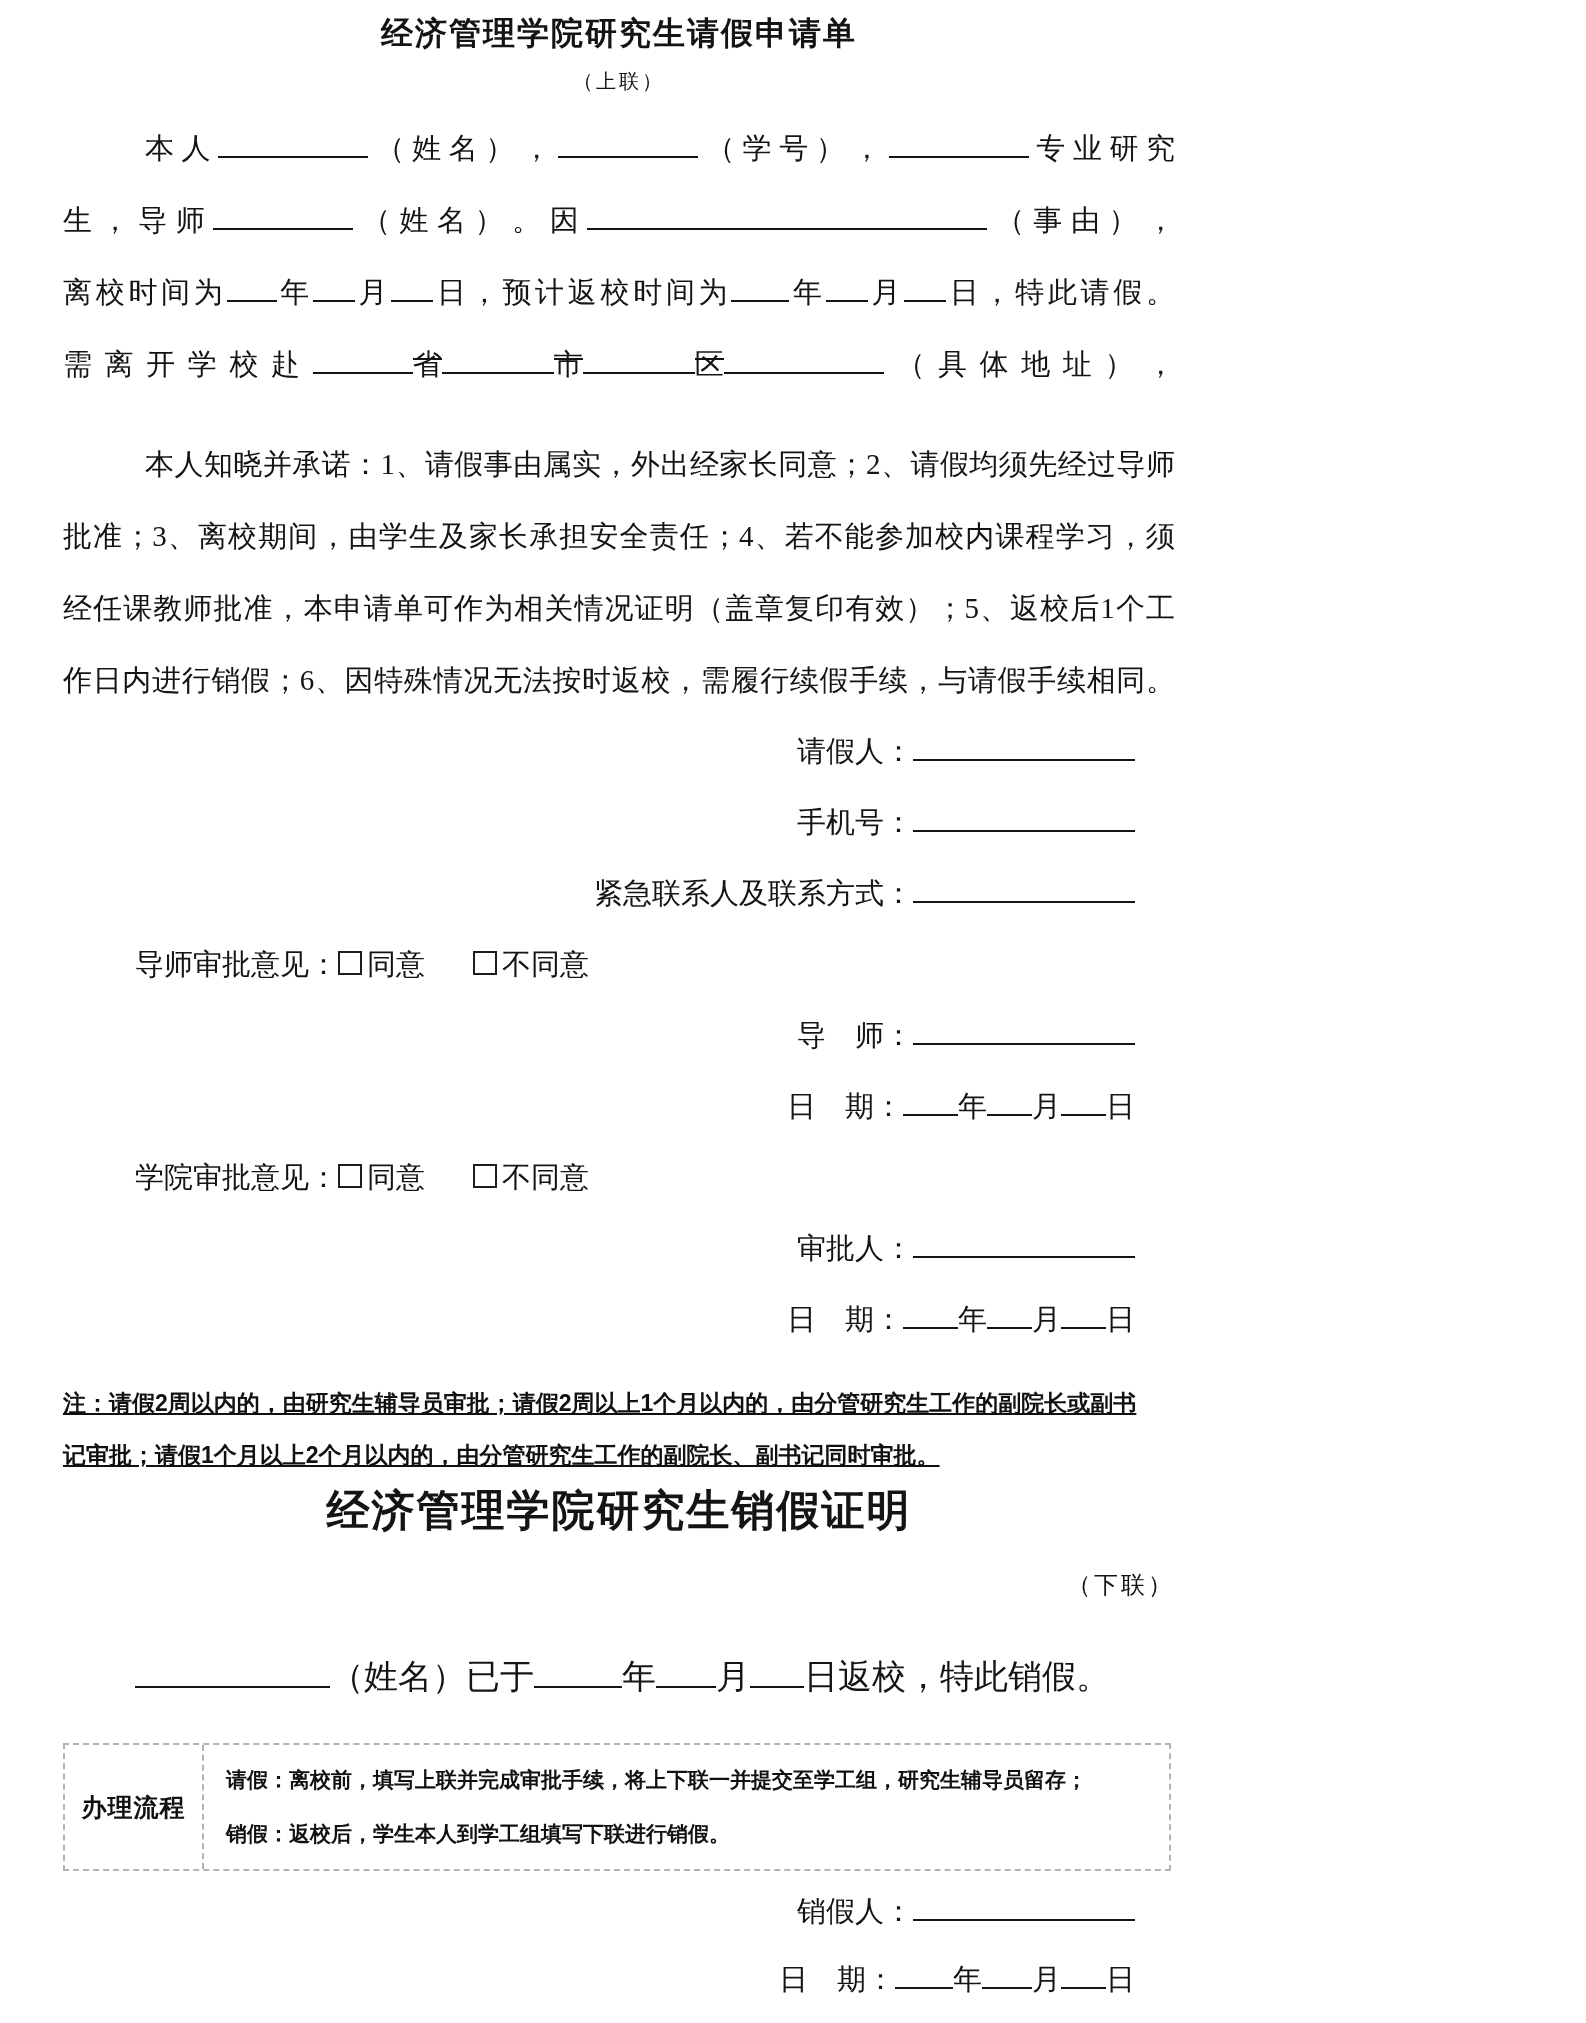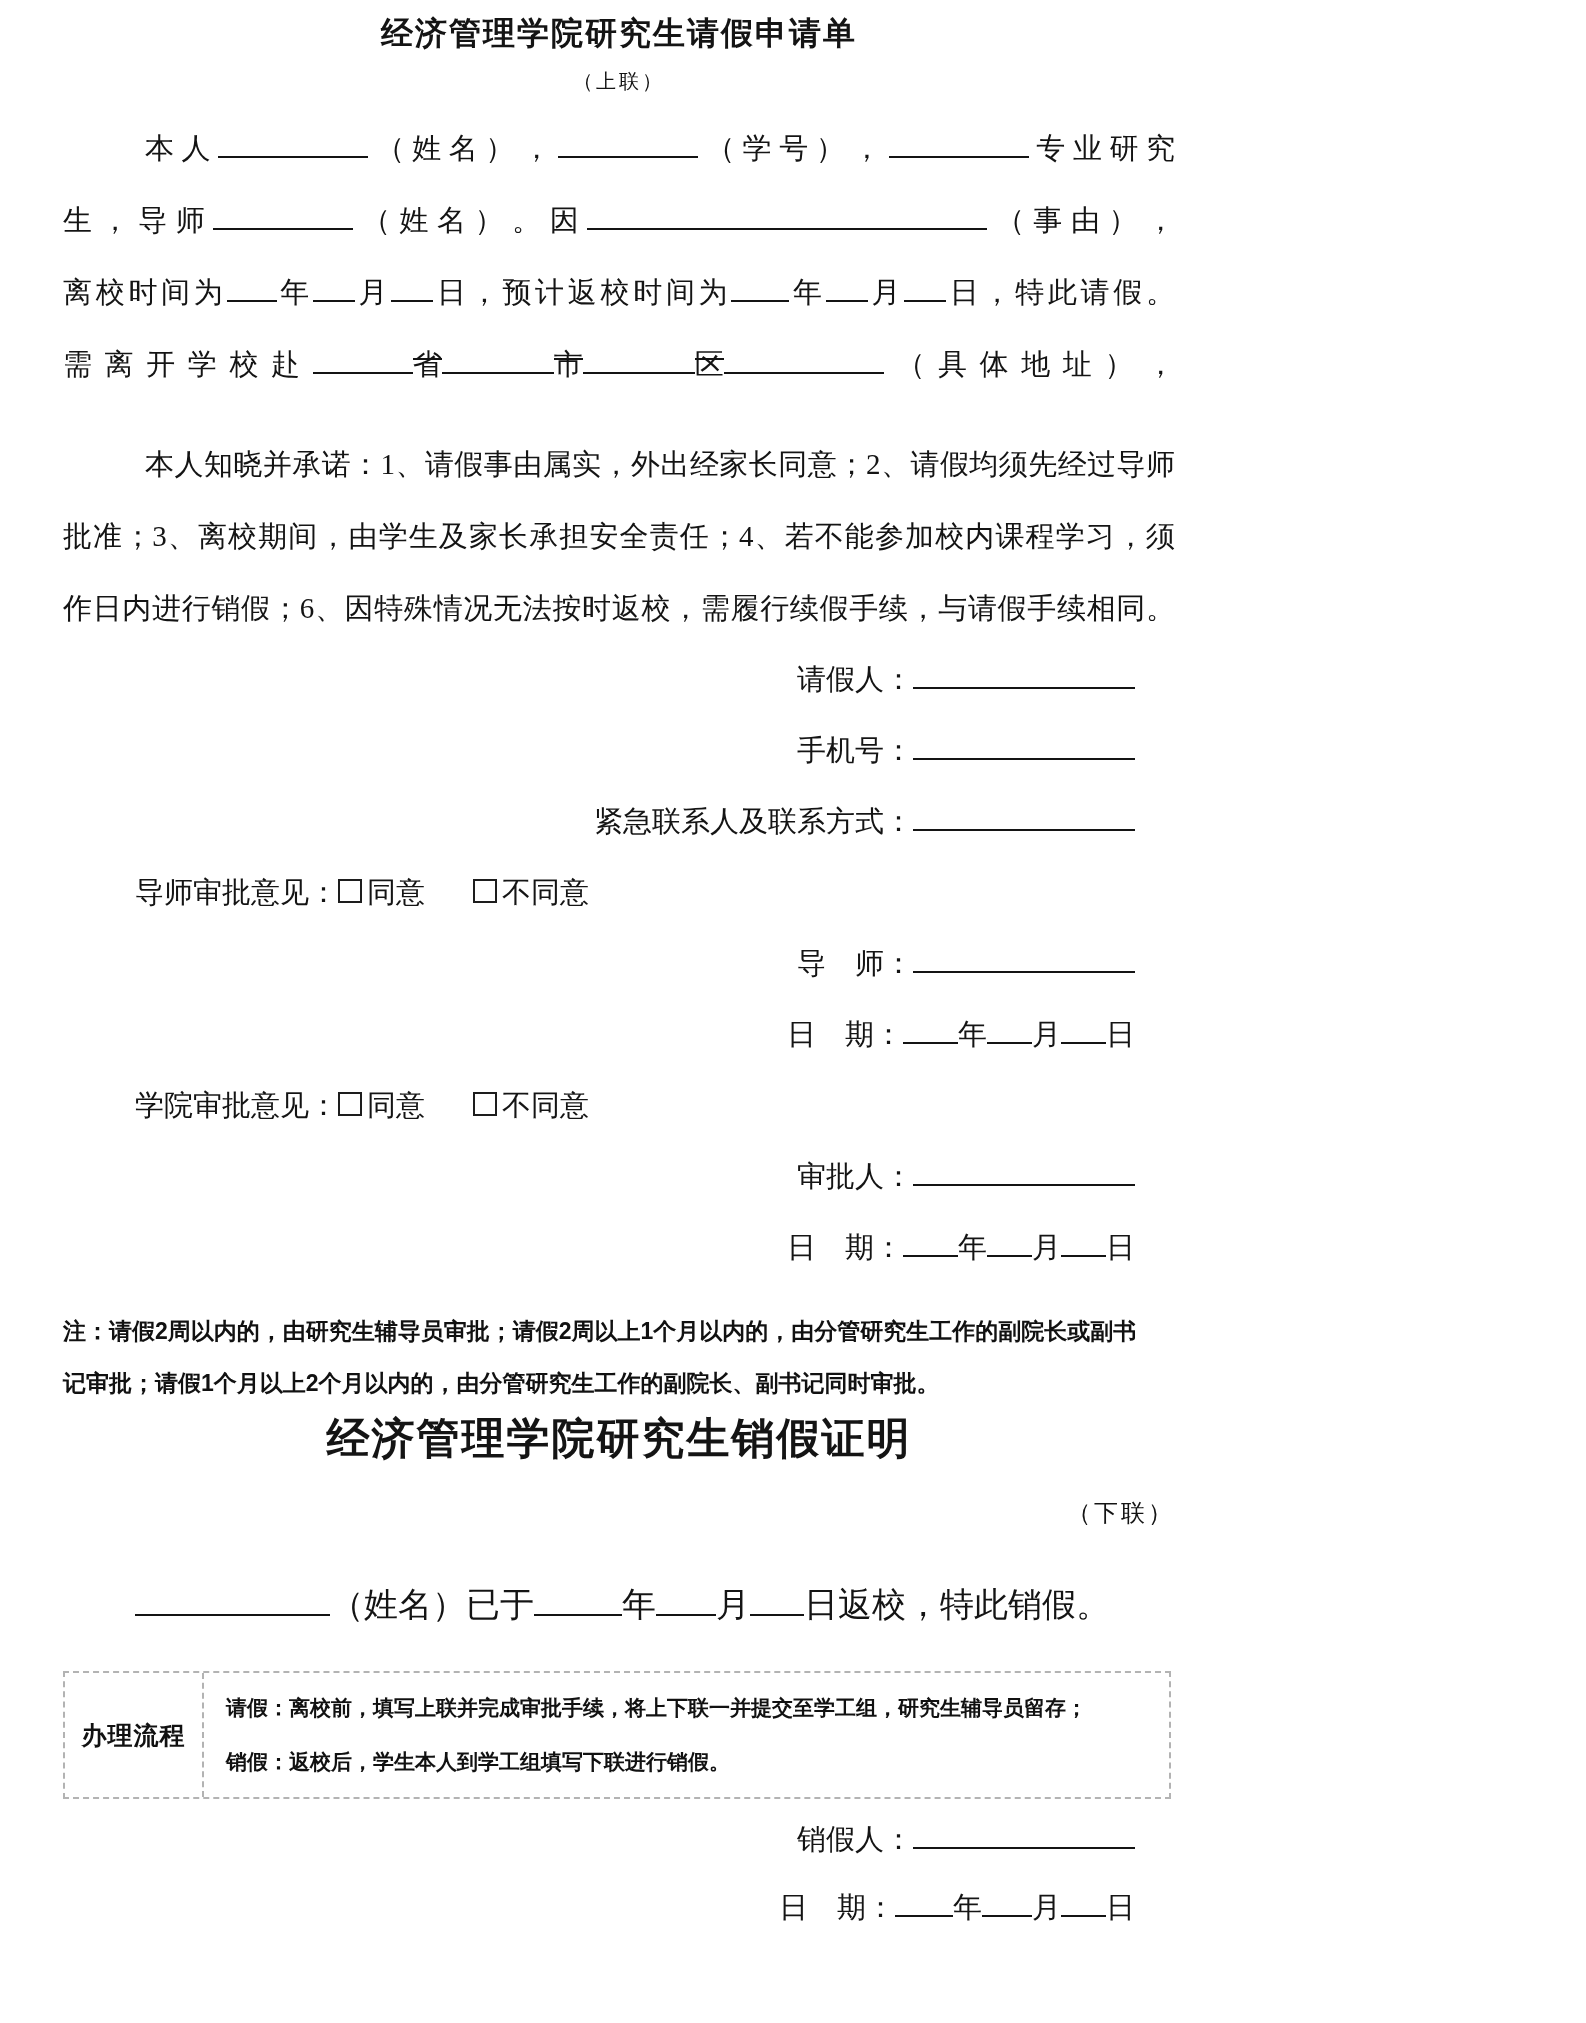--- a/index.html
+++ b/index.html
@@ -39,20 +39,21 @@
     display:inline-block;width:20px;height:20px;
     border:2px solid #1d1d1d;margin-right:5px;vertical-align:-1px;
     background:#fff;
   }
   .cb2{margin-left:48px;}
   .note{
     margin-top:22px;width:1078px;
     font-family:"Liberation Sans","DejaVu Sans",sans-serif;
     font-weight:700;font-size:23px;line-height:52px;color:#111;
     text-align:left;
+    text-decoration:underline;
   }
   .stamp-divider{
     display:flex;align-items:center;width:1586px;margin-top:8px;height:40px;
     font-family:"Liberation Sans","DejaVu Sans",sans-serif;
     font-weight:700;font-size:24px;color:#111;
   }
   .stamp-divider .dash{flex:1;border-top:2px dashed #3a3a3a;height:0;}
   .stamp-divider .lbl{padding:0 3px;white-space:nowrap;}
   .bottom-title{
     font-size:43px;font-weight:bold;text-align:center;line-height:56px;
@@ -91,20 +92,21 @@
       <div class="para" style="margin-top:12px;">
         <div class="pline indent">本人<span class="blank" style="width: 150px;"></span>（姓名），<span class="blank" style="width: 140px;"></span>（学号），<span class="blank" style="width: 140px;"></span>专业研究</div>
         <div class="pline">生，导师<span class="blank" style="width: 140px;"></span>（姓名）。因<span class="blank" style="width: 400px;"></span>（事由），</div>
         <div class="pline">离校时间为<span class="blank" style="width: 50px;"></span>年<span class="blank" style="width: 42px;"></span>月<span class="blank" style="width: 42px;"></span>日，预计返校时间为<span class="blank" style="width: 58px;"></span>年<span class="blank" style="width: 42px;"></span>月<span class="blank" style="width: 42px;"></span>日，特此请假。</div>
         <div class="pline">需离开学校赴<span class="blank" style="width: 100px;"></span><span class="u">省</span><span class="blank" style="width: 112px;"></span><span class="u">市</span><span class="blank" style="width: 112px;"></span><span class="u">区</span><span class="blank" style="width: 160px;"></span>（具体地址），</div>
       </div>
 
       <div class="para" style="margin-top:28px;">
         <div class="pline indent">本人知晓并承诺：1、请假事由属实，外出经家长同意；2、请假均须先经过导师</div>
         <div class="pline">批准；3、离校期间，由学生及家长承担安全责任；4、若不能参加校内课程学习，须</div>
+        <div class="pline">经任课教师批准，本申请单可作为相关情况证明（盖章复印有效）；5、返校后1个工</div>
         <div class="pline">作日内进行销假；6、因特殊情况无法按时返校，需履行续假手续，与请假手续相同。</div>
       </div>
 
       <div class="rows-block">
         <div class="r-row">请假人：<span class="blank" style="width: 222px;"></span></div>
         <div class="r-row">手机号：<span class="blank" style="width: 222px;"></span></div>
         <div class="r-row">紧急联系人及联系方式：<span class="blank" style="width: 222px;"></span></div>
 
         <div class="approval-row">
           <span>导师审批意见：</span><span class="cb"></span><span>同意</span><span class="cb cb2"></span><span>不同意</span>

